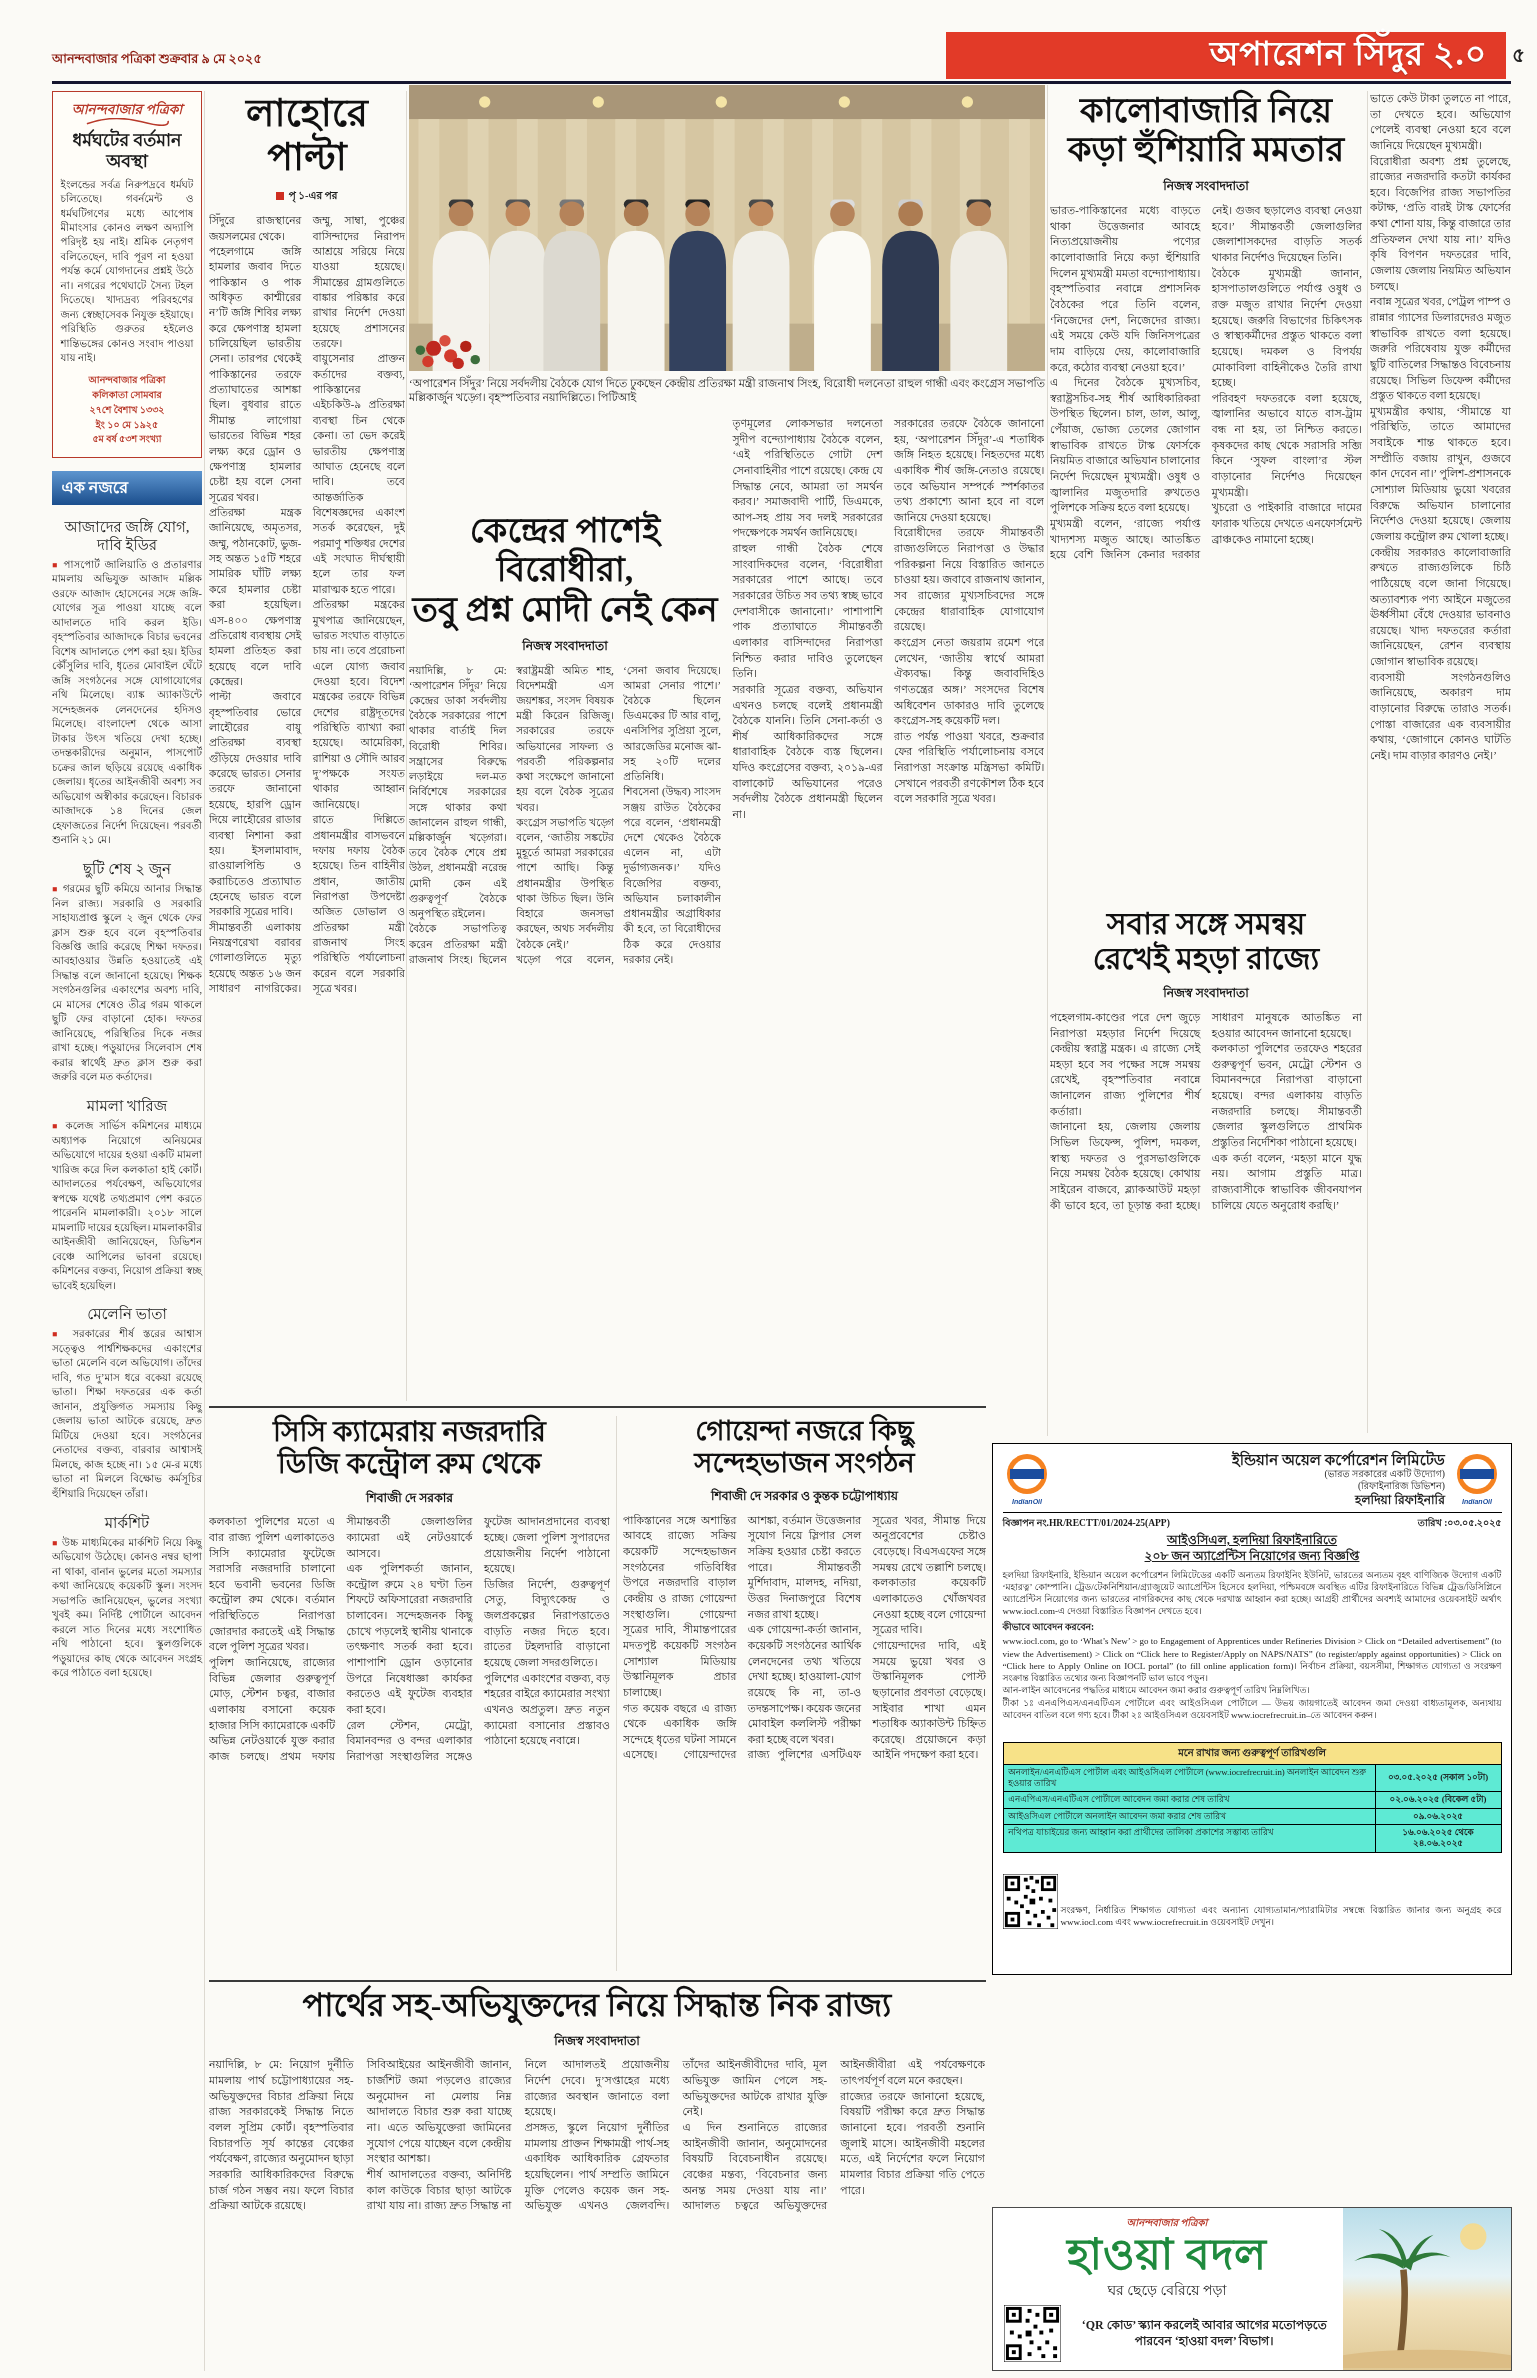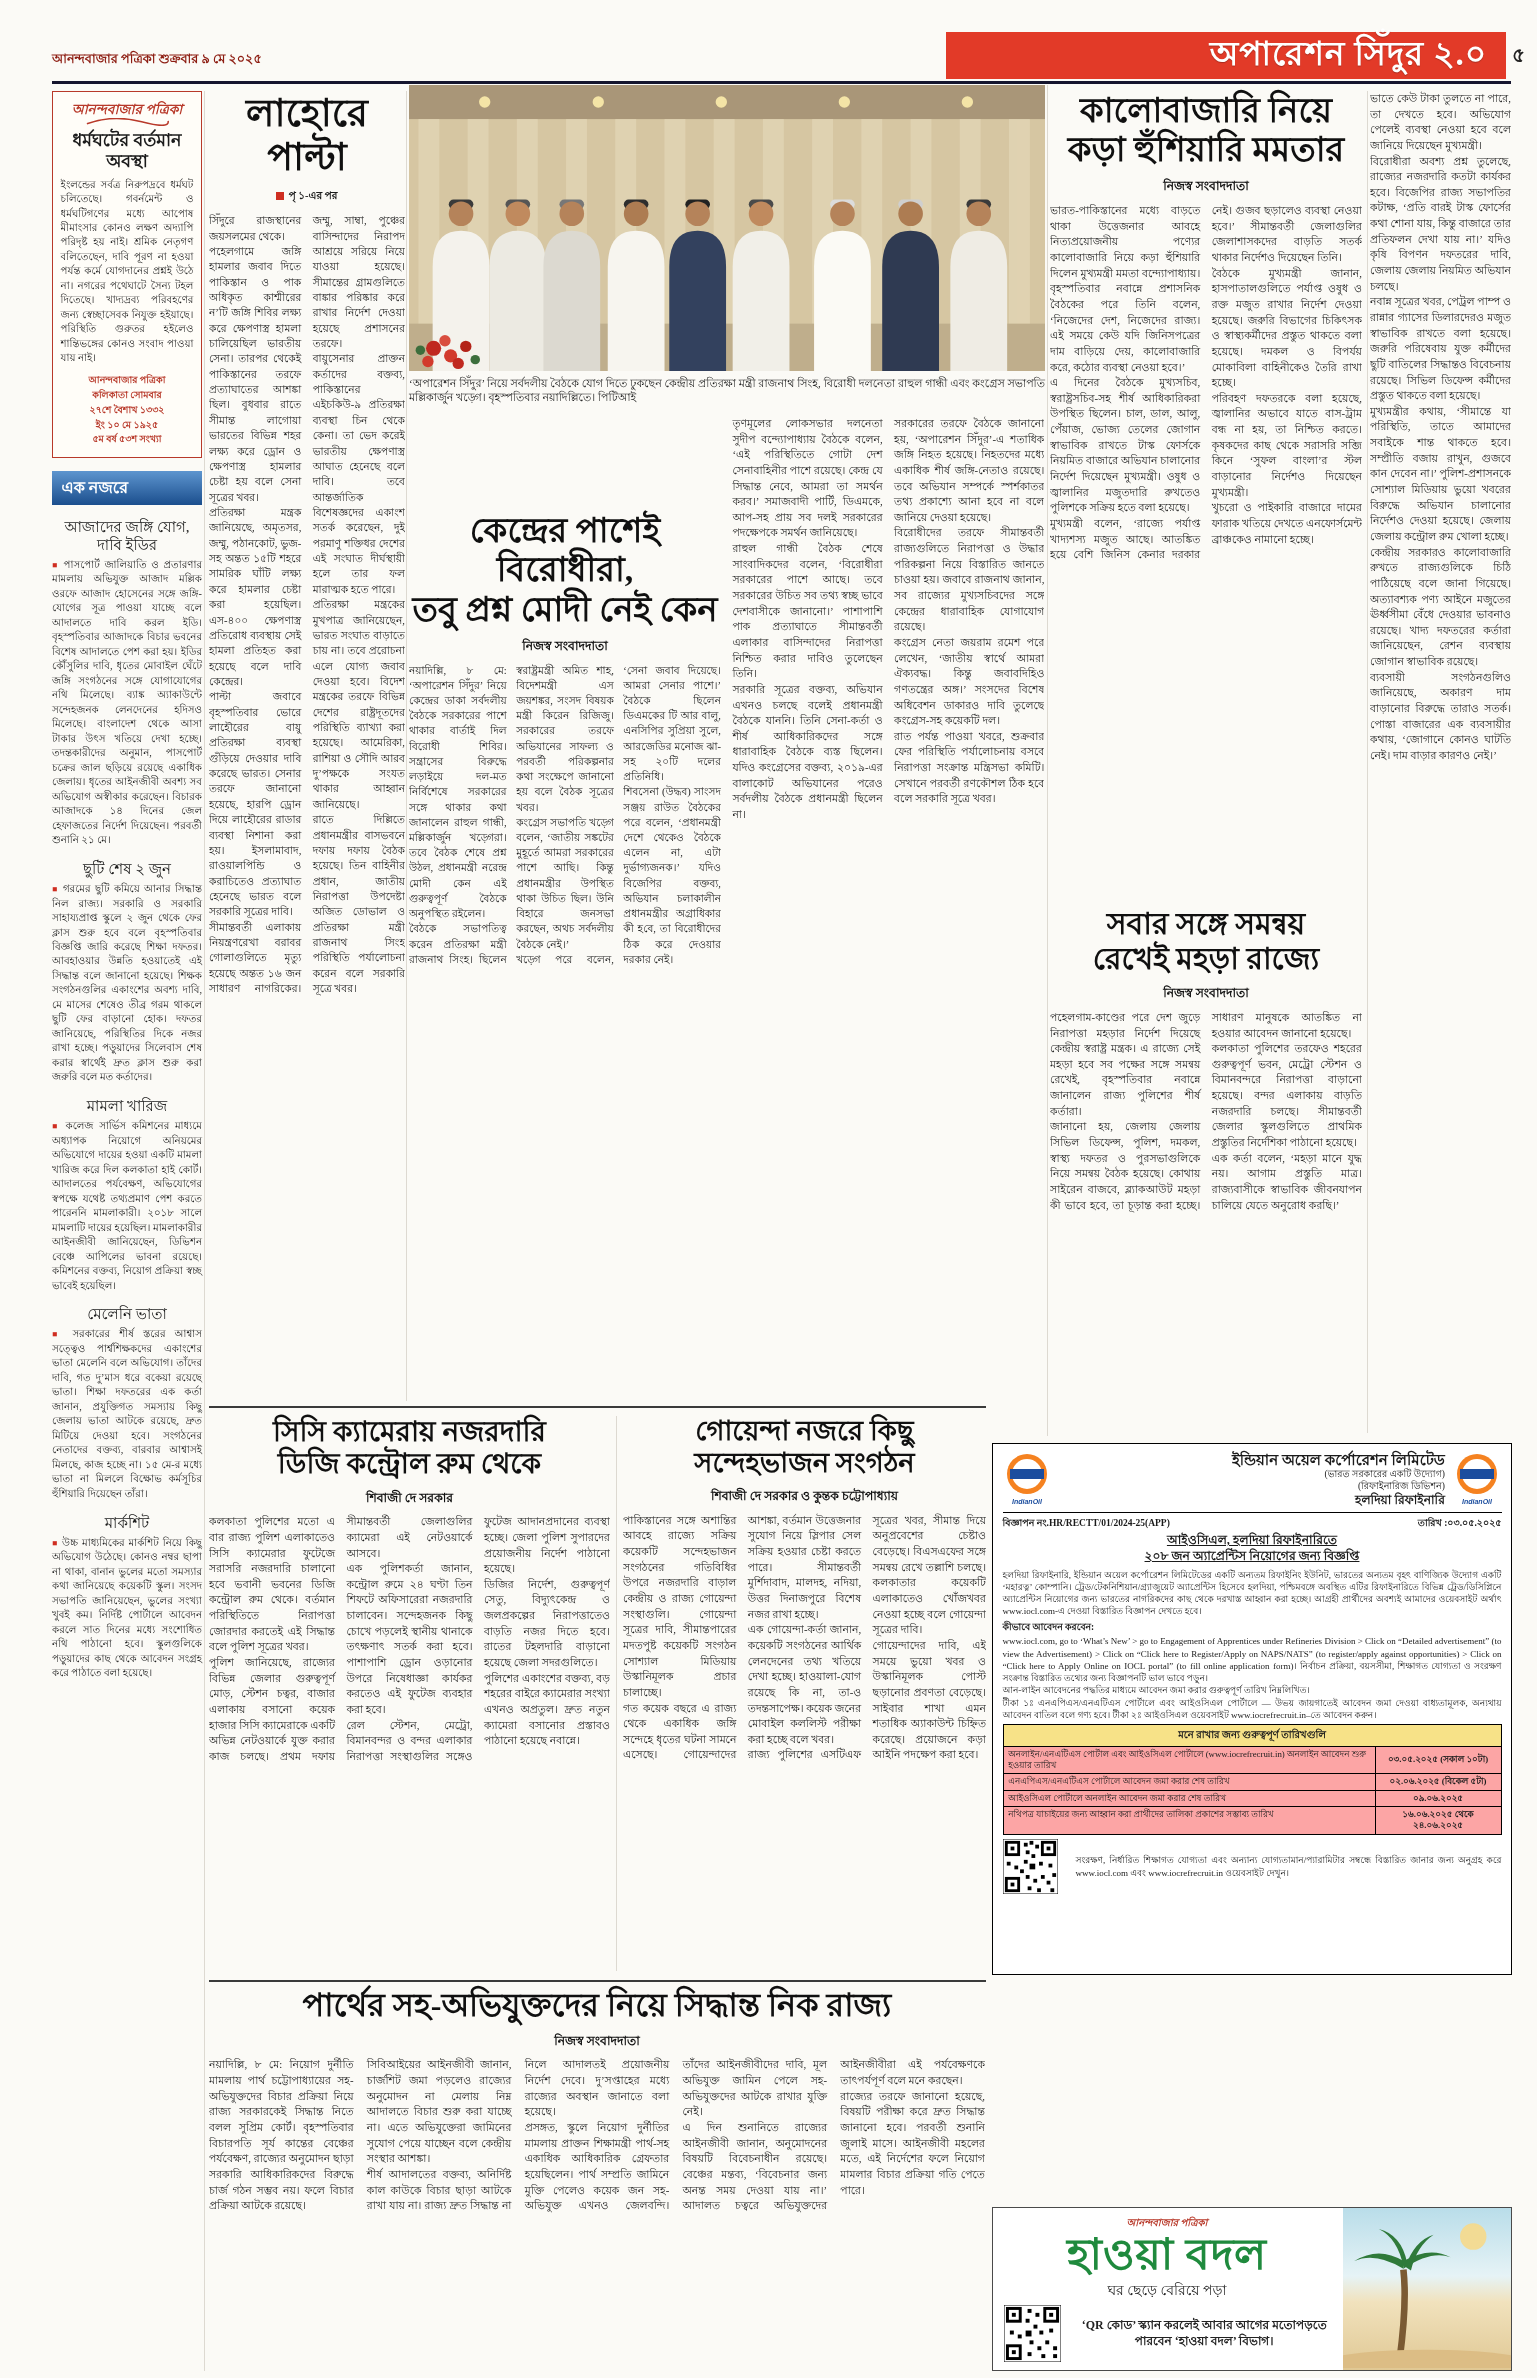--- a/index.html
+++ b/index.html
@@ -80,27 +80,27 @@
   .ioc-logo b{position:absolute;left:2.8px;right:2.8px;top:15px;height:9.5px;background:#1b4d9e}
   .ioc-wordmark{display:block;font-size:7px;font-weight:bold;font-style:italic;color:#1b4d9e;font-family:"Liberation Sans",sans-serif}
   .ioc-head-center{flex:1;text-align:right;line-height:1.25}
   .ioc-l1{font-size:15px;font-weight:bold}
   .ioc-l2{font-size:9.5px}
   .ioc-l4{font-size:12.3px;font-weight:bold}
   .ioc-ref{display:flex;justify-content:space-between;font-size:9.5px;font-weight:bold;margin:2.8px 0 1.9px}
   .ioc-title{text-align:center;font-weight:bold;font-size:12.3px;text-decoration:underline;margin:0.9px 0 3.8px;line-height:1.3}
   .ioc-p{font-size:9px;line-height:1.36;text-align:justify;white-space:pre-line}
   .ioc-how{font-size:9.3px;font-weight:bold;margin-top:2.8px}
-  .ioc-table{border:1.4px solid #000;margin:3px 0;background:#fca5a5}
+  .ioc-table{border:1.4px solid #000;margin:21px 0;background:#5eead4}
   .ioc-ttl{text-align:center;font-weight:bold;font-size:10px;border-bottom:0.9px solid #000;padding:1.9px;background:#f7e288}
   .ioc-row{display:flex;border-bottom:0.9px solid #000;font-size:8.8px;line-height:1.3}
   .ioc-row:last-child{border-bottom:none}
   .ioc-cl{flex:1;padding:1.9px 4.7px;border-right:0.9px solid #000}
   .ioc-cr{width:125px;padding:1.9px 3.8px;font-weight:bold;text-align:center;display:flex;align-items:center;justify-content:center}
-  .ioc-foot{display:flex;gap:18px;align-items:center;margin-top:4.7px}
+  .ioc-foot{display:flex;gap:3px;align-items:flex-end;margin-top:4.7px}
   .qr{flex:0 0 auto;display:block}
   
   .hawa{left:992px;top:2207px;width:520px;height:164px;border:1.9px solid #4a4a4a;background:#fff;position:relative;overflow:hidden}
   .hawa-photo{position:absolute;right:0;top:0;bottom:0;width:168px;
      background:linear-gradient(180deg,#b9dde9 0%,#e6f3f6 42%,#f1e2bd 58%,#e0c894 100%)}
   .hawa-center{position:absolute;left:0;top:6.6px;width:348px;text-align:center}
   .hawa-logo{font-size:10px;color:#b8392a;font-weight:bold;font-style:italic}
   .hawa-title{font-size:43px;font-weight:bold;color:#1f8a3d;line-height:1.05;letter-spacing:0.9px}
   .hawa-sub{font-size:14px;font-weight:normal;margin-top:1.9px;color:#222}
   .hawa-bottom{position:absolute;left:11.4px;bottom:8.5px;width:333px;display:flex;gap:9.5px;align-items:center}

